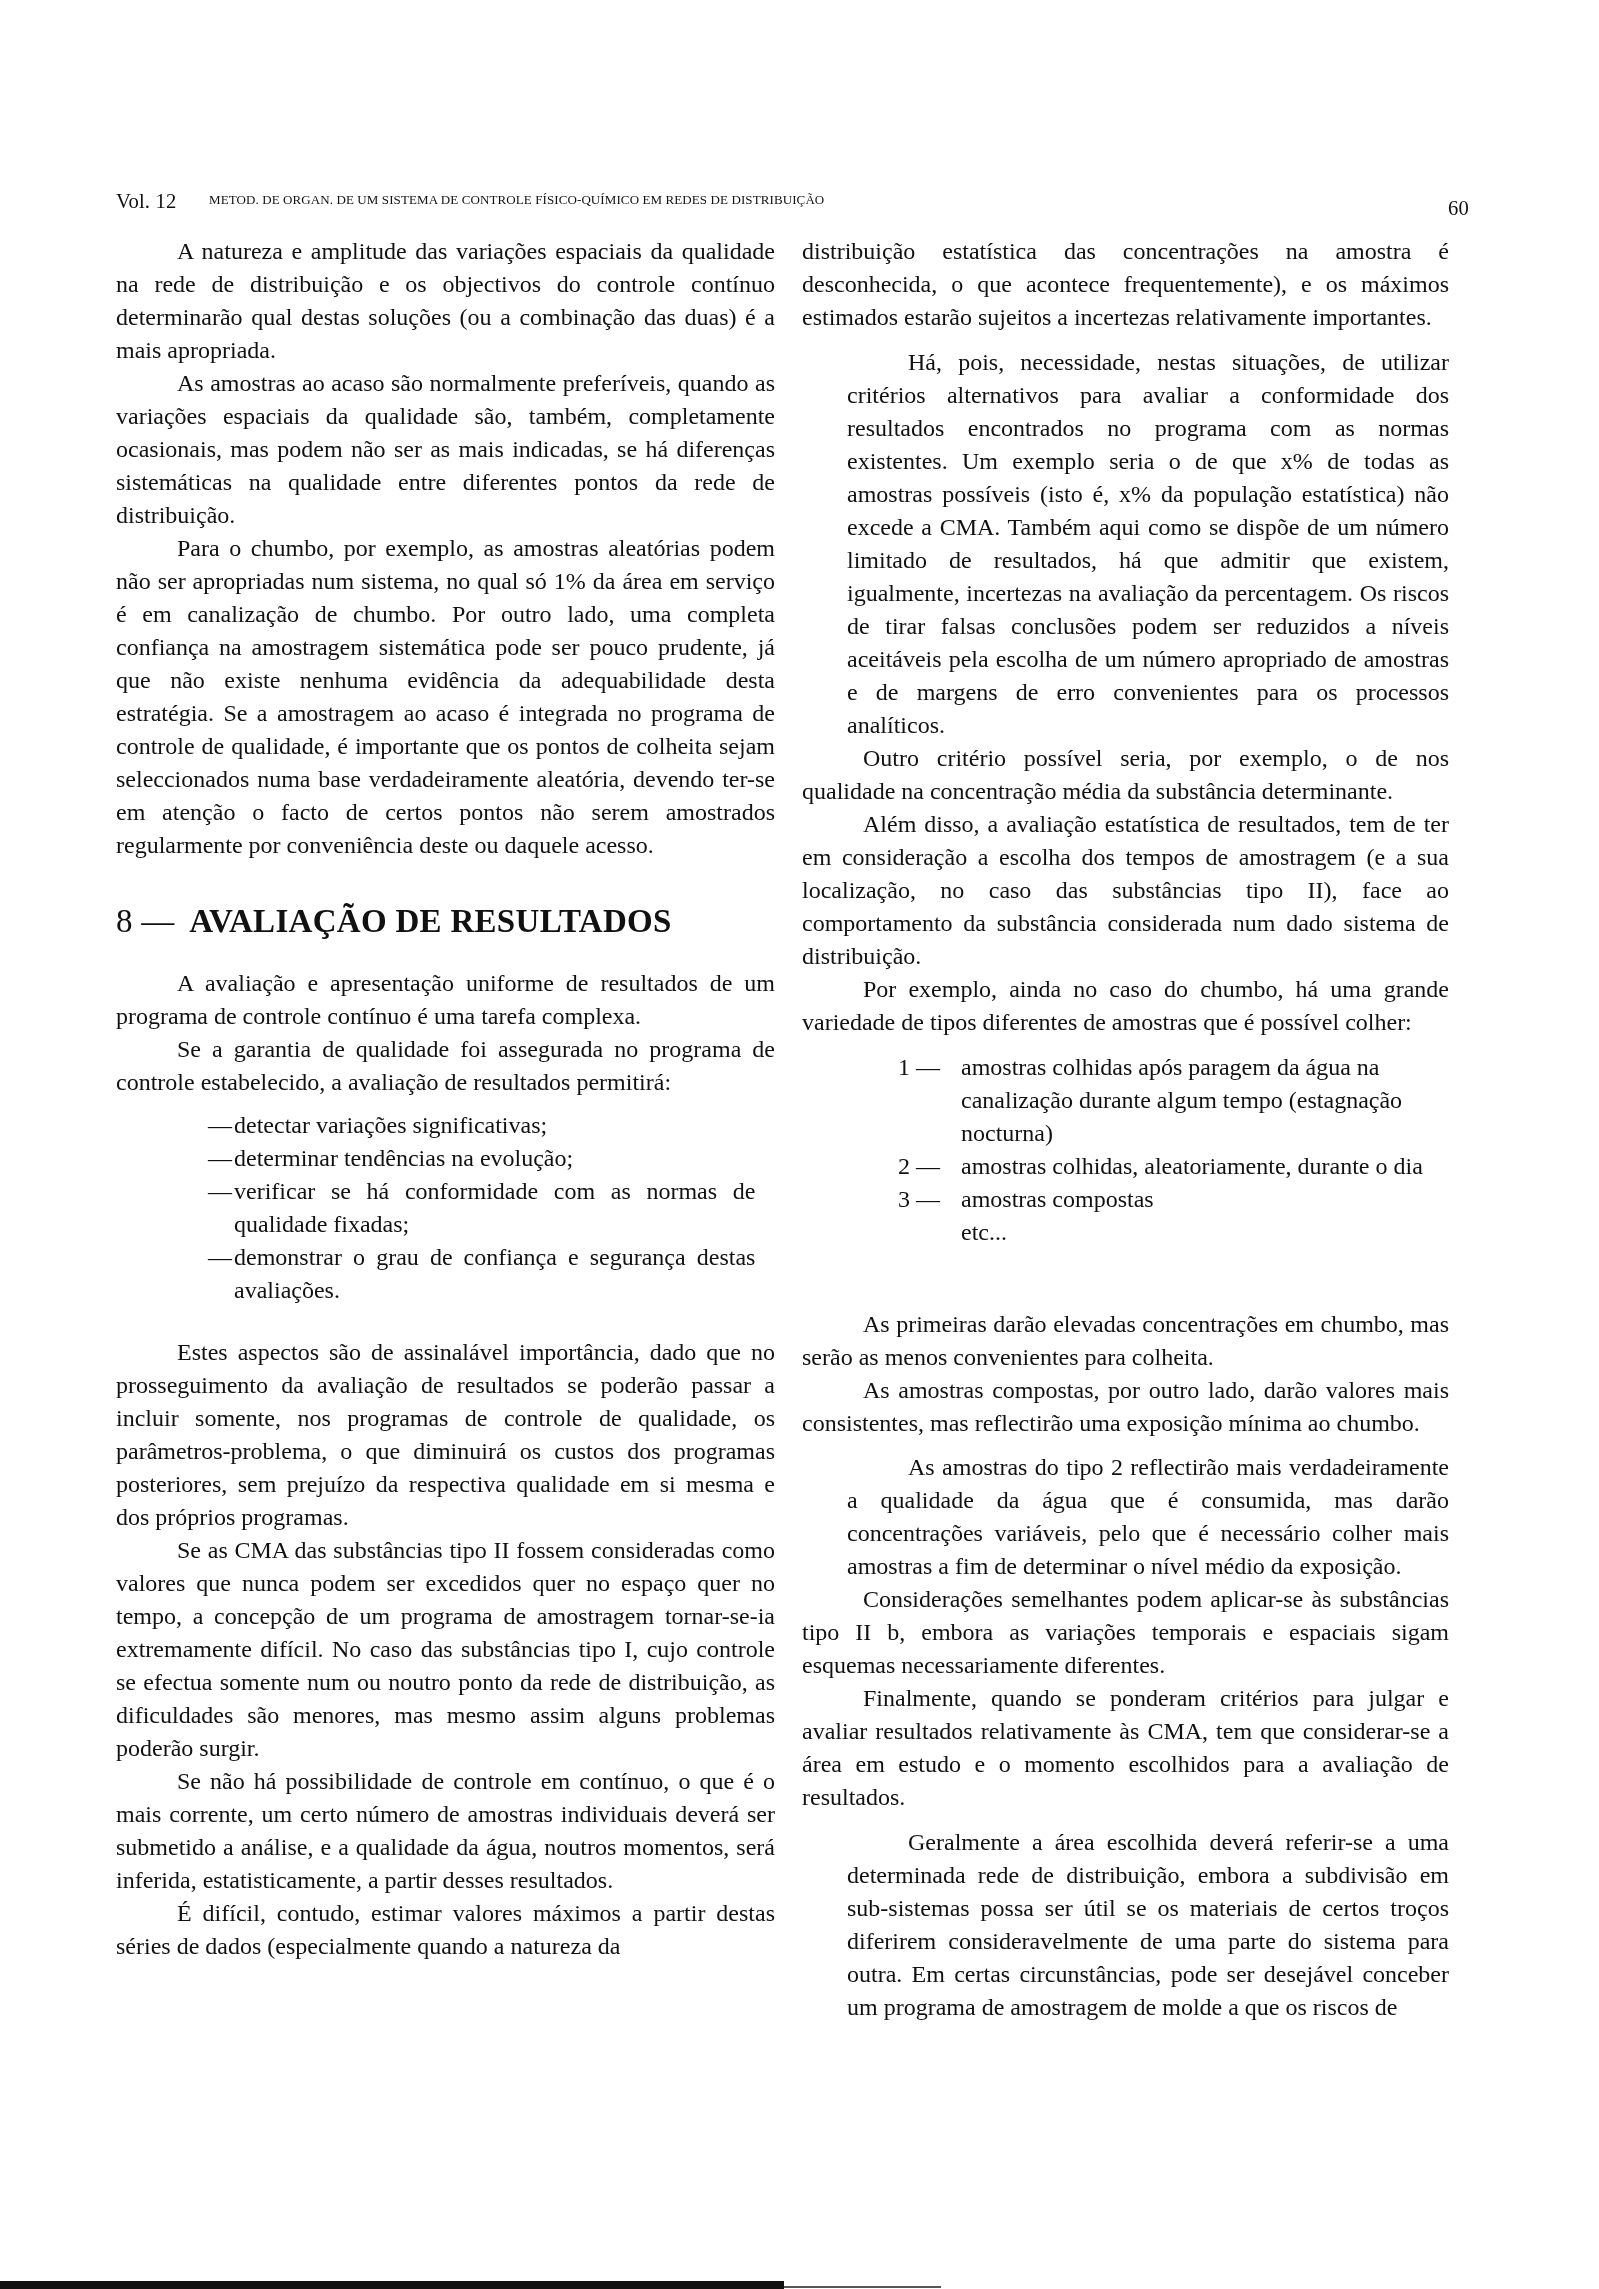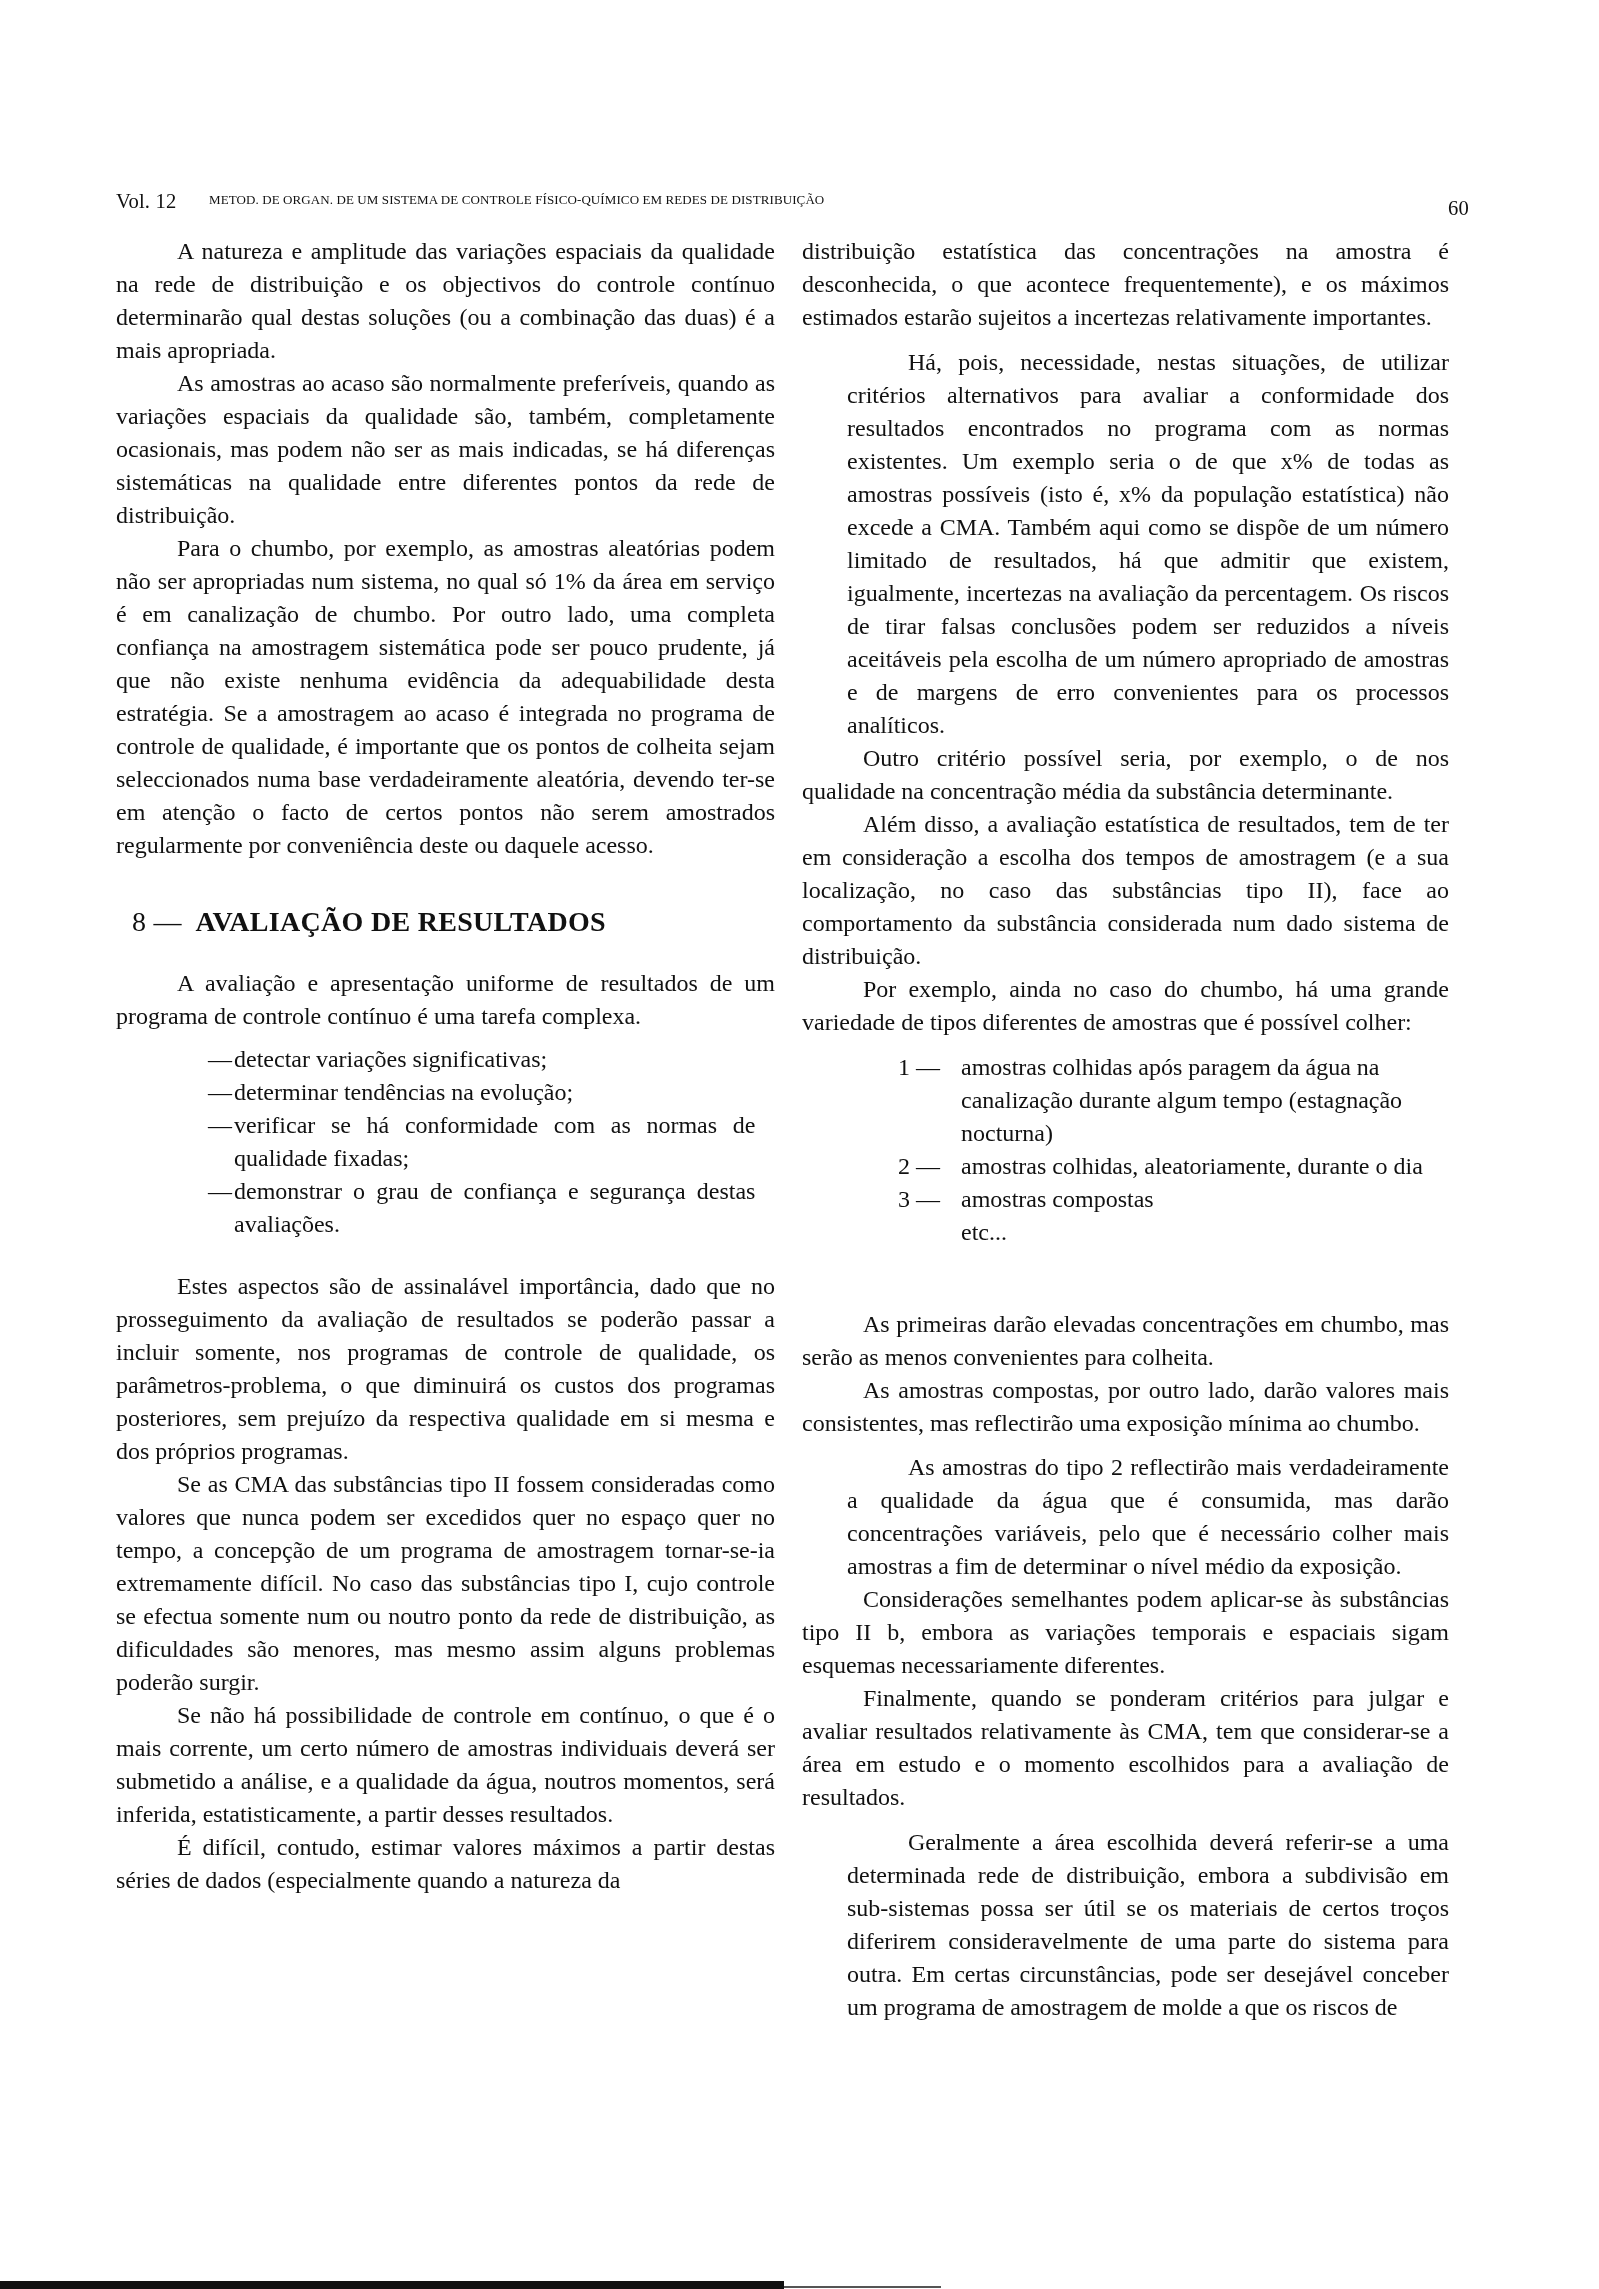--- a/index.html
+++ b/index.html
@@ -21,21 +21,21 @@
     font-size: 24px; line-height: 33px; text-align: justify;
   }
   .col.left { left: 116px; width: 659px; }
   .col.right { left: 802px; width: 647px; }
 
   .col p { margin: 0; text-indent: 61px; hyphens: none; }
   .col p.noind { text-indent: 0; }
   .col p.gap-top { margin-top: 11.8px; margin-left: 45px; }
 
   .section-heading {
-    margin: 43px 0 29px 16px; font-size: 28px; font-weight: bold; text-indent: 0;
+    margin: 43px 0 29px 0; font-size: 33px; font-weight: bold; text-indent: 0;
     letter-spacing: 0.3px; text-align: left;
   }
   .section-heading .num { font-weight: normal; margin-right: 7.8px; }
 
   .dash-list { margin: 9.8px 0 29px 0; padding: 0; list-style: none; }
   .dash-list li {
     position: relative; padding-left: 118px; text-align: justify;
     margin-right: 19.6px;
   }
   .dash-list li .dash { position: absolute; left: 92px; top: 0; }
@@ -67,20 +67,21 @@
   <p>A natureza e amplitude das variações espaciais da qualidade na rede de distribuição e os objectivos do controle contínuo determinarão qual destas soluções (ou a combinação das duas) é a mais apropriada.</p>
   <p>As amostras ao acaso são normalmente preferíveis, quando as variações espaciais da qualidade são, também, completamente ocasionais, mas podem não ser as mais indicadas, se há diferenças sistemáticas na qualidade entre diferentes pontos da rede de distribuição.</p>
   <p>Para o chumbo, por exemplo, as amostras aleatórias podem não ser apropriadas num sistema, no qual só 1% da área em serviço é em canalização de chumbo. Por outro lado, uma completa confiança na amostragem sistemática pode ser pouco prudente, já que não existe nenhuma evidência da adequabilidade desta estratégia. Se a amostragem ao acaso é integrada no programa de controle de qualidade, é importante que os pontos de colheita sejam seleccionados numa base verdadeiramente aleatória, devendo ter-se em atenção o facto de certos pontos não serem amostrados regularmente por conveniência deste ou daquele acesso.</p>
 
   <div class="section-heading">
     <span class="num">8 —</span>
     <span>AVALIAÇÃO DE RESULTADOS</span>
   </div>
 
   <p>A avaliação e apresentação uniforme de resultados de um programa de controle contínuo é uma tarefa complexa.</p>
+  <p>Se a garantia de qualidade foi assegurada no programa de controle estabelecido, a avaliação de resultados permitirá:</p>
 
   <ul class="dash-list">
     <li><span class="dash">—</span><span>detectar variações significativas;</span></li>
     <li><span class="dash">—</span><span>determinar tendências na evolução;</span></li>
     <li><span class="dash">—</span><span>verificar se há conformidade com as normas de qualidade fixadas;</span></li>
     <li><span class="dash">—</span><span>demonstrar o grau de confiança e segurança destas avaliações.</span></li>
   </ul>
 
   <p>Estes aspectos são de assinalável importância, dado que no prosseguimento da avaliação de resultados se poderão passar a incluir somente, nos programas de controle de qualidade, os parâmetros-problema, o que diminuirá os custos dos programas posteriores, sem prejuízo da respectiva qualidade em si mesma e dos próprios programas.</p>
   <p>Se as CMA das substâncias tipo II fossem consideradas como valores que nunca podem ser excedidos quer no espaço quer no tempo, a concepção de um programa de amostragem tornar-se-ia extremamente difícil. No caso das substâncias tipo I, cujo controle se efectua somente num ou noutro ponto da rede de distribuição, as dificuldades são menores, mas mesmo assim alguns problemas poderão surgir.</p>

